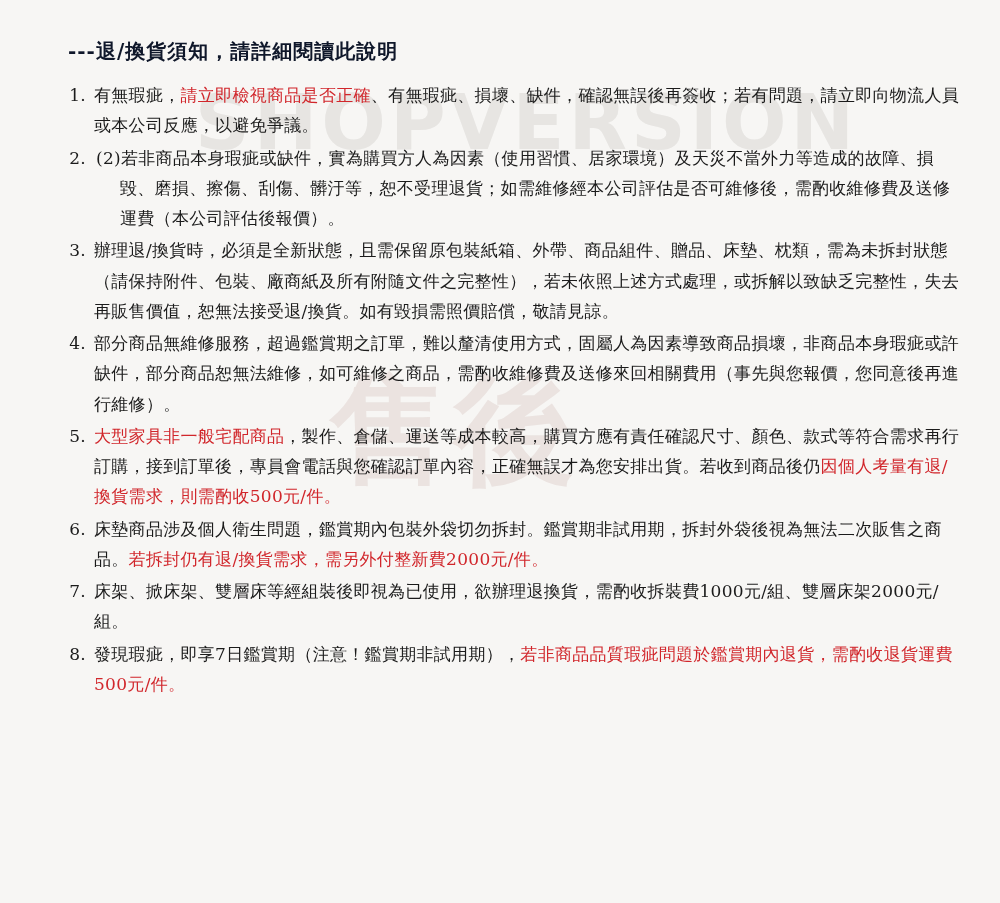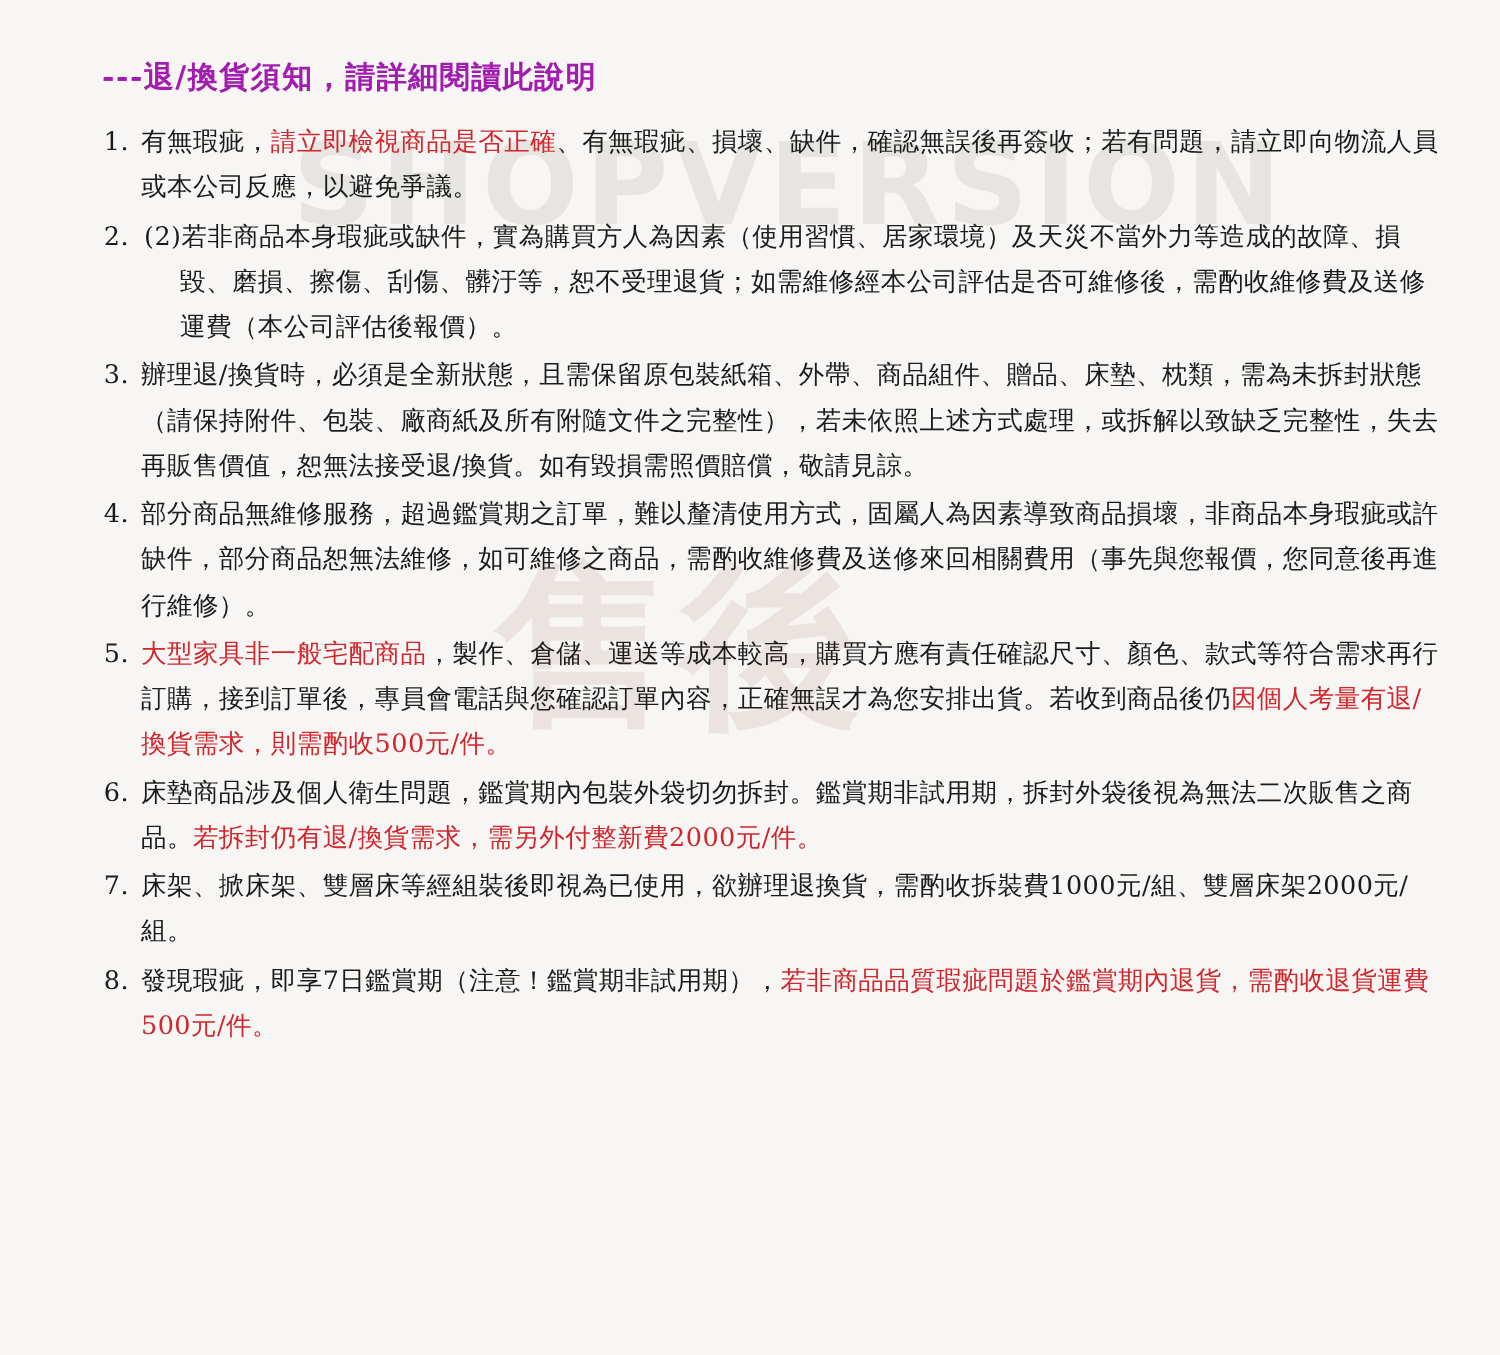--- a/index.html
+++ b/index.html
@@ -55,21 +55,21 @@
     font-size: 120px;
     color: rgba(165, 110, 105, 0.12);
     font-family: "DejaVu Serif", "Liberation Serif", serif;
   }
   .content {
     position: relative;
     z-index: 2;
     padding: 36px 40px 10px 60px;
   }
   .doc-title {
-    color: #a21caf;
+    color: #0f172a;
     font-size: 20px;
     font-weight: bold;
     letter-spacing: 1px;
     margin: 0 0 14px 8px;
     line-height: 1.5;
   }
   ol.main-list {
     list-style: none;
     margin: 0;
     padding: 0;

